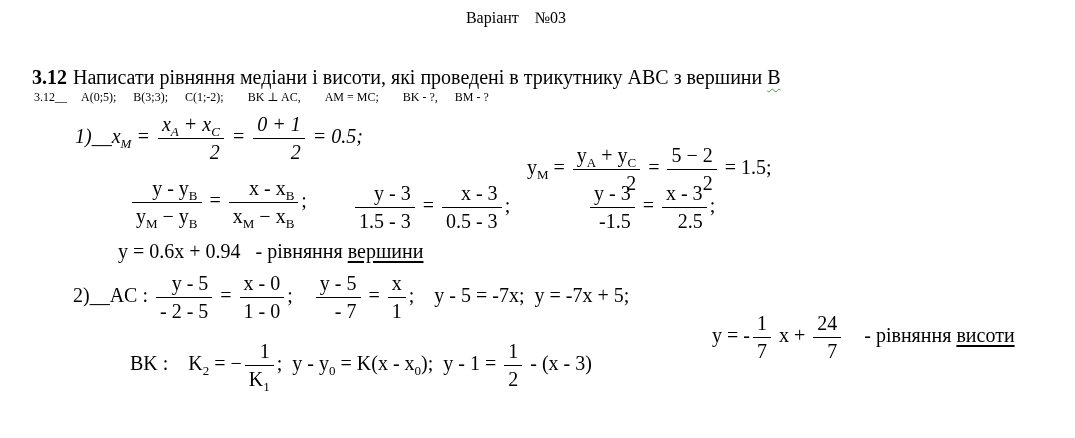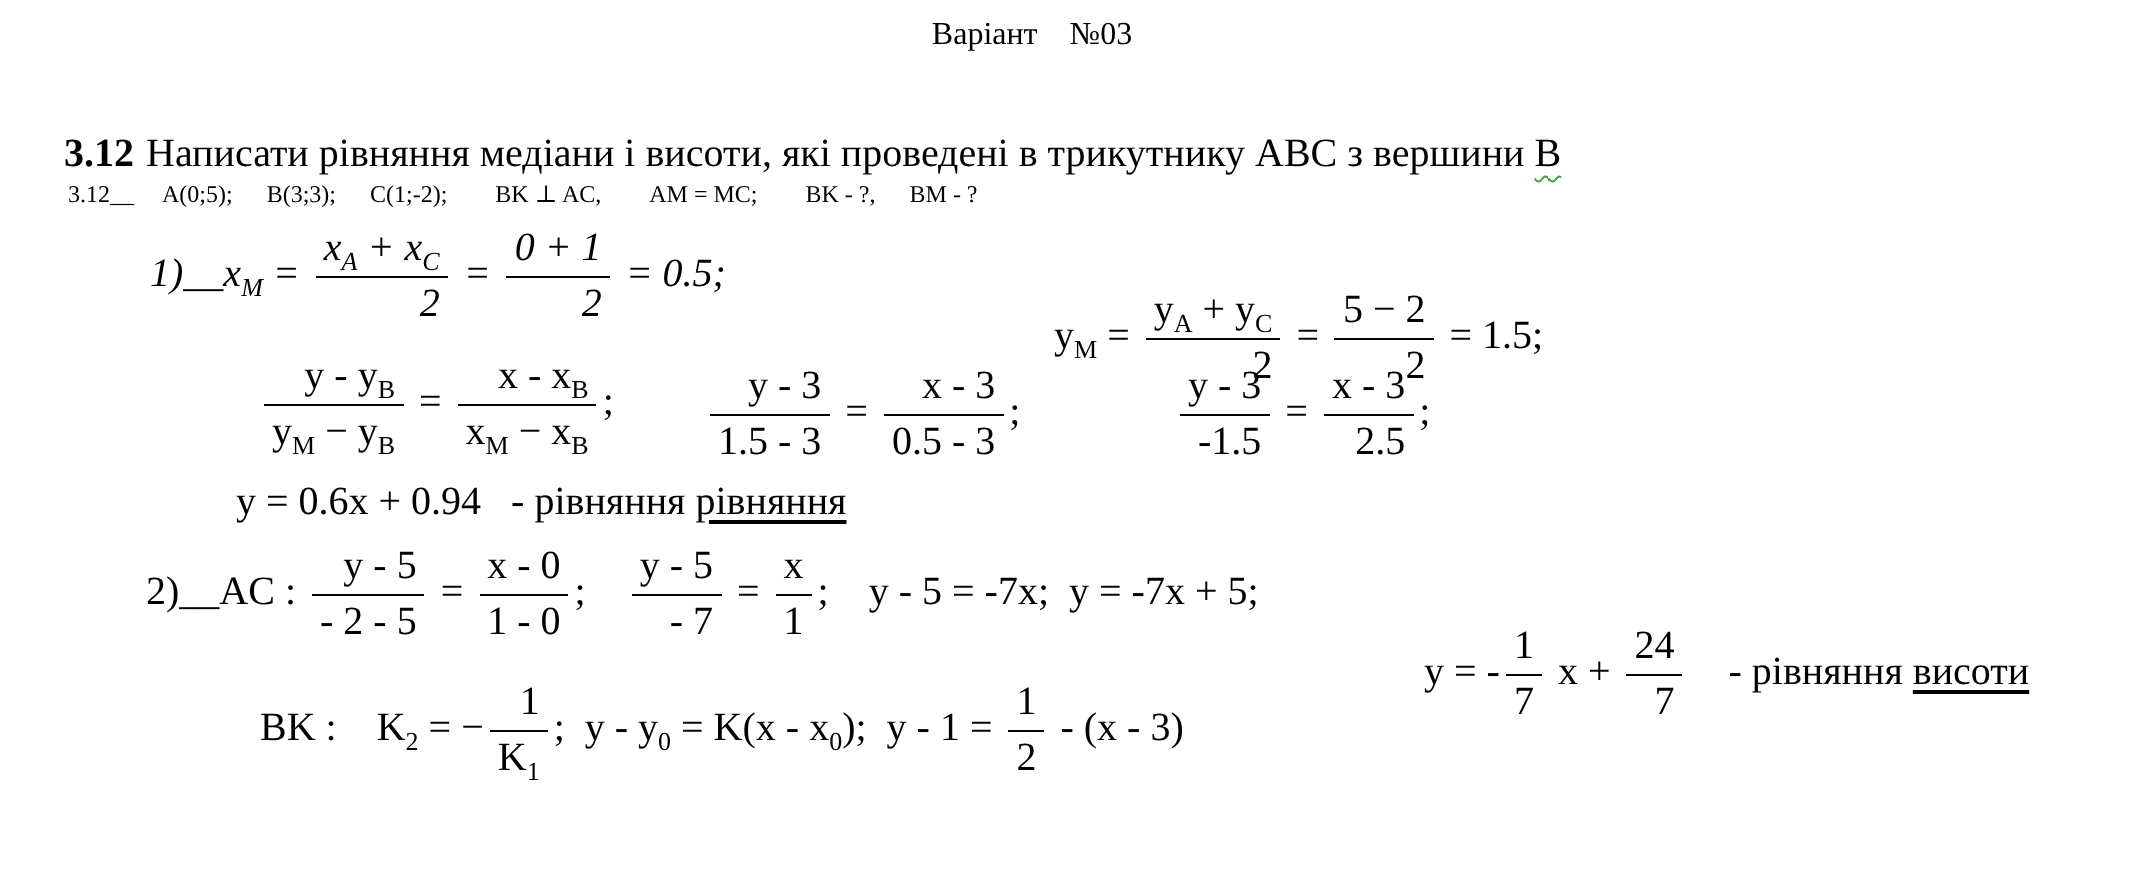--- a/index.html
+++ b/index.html
@@ -51,16 +51,16 @@
 
 <div class="given-line">
   <span class="given-prefix">3.12__</span><span class="given-item">A(0;5);</span><span class="given-item">B(3;3);</span><span class="given-item">C(1;-2);</span><span class="given-item">BK ⊥ AC,</span><span class="given-item">AM = MC;</span><span class="given-item">BK - ?,</span><span class="given-item">BM - ?</span>
 </div>
 
 <div class="eq row-m1l"><span class="m-text">1)__</span><span><span>x</span><sub class="msub">M</sub></span><span class="m-text"> = </span><span class="frac"><span class="num"><span><span>x</span><sub class="msub">A</sub></span><span class="m-text"> + </span><span><span>x</span><sub class="msub">C</sub></span></span><span class="den"><span class="m-text">2</span></span></span><span class="m-text"> = </span><span class="frac"><span class="num"><span class="m-text">0 + 1</span></span><span class="den"><span class="m-text">2</span></span></span><span class="m-text"> = 0.5;</span></div>
 <div class="eq row-m1r"><span><span>y</span><sub class="msub">M</sub></span><span class="m-text"> = </span><span class="frac"><span class="num"><span><span>y</span><sub class="msub">A</sub></span><span class="m-text"> + </span><span><span>y</span><sub class="msub">C</sub></span></span><span class="den"><span class="m-text">2</span></span></span><span class="m-text"> = </span><span class="frac"><span class="num"><span class="m-text">5 − 2</span></span><span class="den"><span class="m-text">2</span></span></span><span class="m-text"> = 1.5;</span></div>
 <div class="eq row-m2a"><span class="frac"><span class="num"><span class="m-text">y - </span><span><span>y</span><sub class="msub">B</sub></span></span><span class="den"><span><span>y</span><sub class="msub">M</sub></span><span class="m-text"> − </span><span><span>y</span><sub class="msub">B</sub></span></span></span><span class="m-text"> = </span><span class="frac"><span class="num"><span class="m-text">x - </span><span><span>x</span><sub class="msub">B</sub></span></span><span class="den"><span><span>x</span><sub class="msub">M</sub></span><span class="m-text"> − </span><span><span>x</span><sub class="msub">B</sub></span></span></span><span class="m-text">;</span></div>
 <div class="eq row-m2b"><span class="frac"><span class="num"><span class="m-text">y - 3</span></span><span class="den"><span class="m-text">1.5 - 3</span></span></span><span class="m-text"> = </span><span class="frac"><span class="num"><span class="m-text">x - 3</span></span><span class="den"><span class="m-text">0.5 - 3</span></span></span><span class="m-text">;</span></div>
 <div class="eq row-m2c"><span class="frac"><span class="num"><span class="m-text">y - 3</span></span><span class="den"><span class="m-text">-1.5</span></span></span><span class="m-text"> = </span><span class="frac"><span class="num"><span class="m-text">x - 3</span></span><span class="den"><span class="m-text">2.5</span></span></span><span class="m-text">;</span></div>
-<div class="eq row-m3"><span class="m-text">y = 0.6x + 0.94   - рівняння </span><span class="u-text">рівняння</span></div>
+<div class="eq row-m3"><span class="m-text">y = 0.6x + 0.94   - рівняння </span><span class="u-text">вершини</span></div>
 <div class="eq row-ac"><span class="m-text">2)__AC : </span><span class="frac"><span class="num"><span class="m-text">y - 5</span></span><span class="den"><span class="m-text">- 2 - 5</span></span></span><span class="m-text"> = </span><span class="frac"><span class="num"><span class="m-text">x - 0</span></span><span class="den"><span class="m-text">1 - 0</span></span></span><span class="m-text">;    </span><span class="frac"><span class="num"><span class="m-text">y - 5</span></span><span class="den"><span class="m-text">- 7</span></span></span><span class="m-text"> = </span><span class="frac"><span class="num"><span class="m-text">x</span></span><span class="den"><span class="m-text">1</span></span></span><span class="m-text">;    y - 5 = -7x;  y = -7x + 5;</span></div>
 <div class="eq row-h"><span class="m-text">y = -</span><span class="frac"><span class="num"><span class="m-text">1</span></span><span class="den"><span class="m-text">7</span></span></span><span class="m-text"> x + </span><span class="frac"><span class="num"><span class="m-text">24</span></span><span class="den"><span class="m-text">7</span></span></span><span class="m-text">    - рівняння </span><span class="u-text">висоти</span></div>
 <div class="eq row-bk"><span class="m-text">BK :    </span><span><span>K</span><sub class="msub">2</sub></span><span class="m-text"> = −</span><span class="frac"><span class="num"><span class="m-text">1</span></span><span class="den"><span><span>K</span><sub class="msub">1</sub></span></span></span><span class="m-text">;  y - </span><span><span>y</span><sub class="msub">0</sub></span><span class="m-text"> = K(x - </span><span><span>x</span><sub class="msub">0</sub></span><span class="m-text">);  y - 1 = </span><span class="frac"><span class="num"><span class="m-text">1</span></span><span class="den"><span class="m-text">2</span></span></span><span class="m-text"> - (x - 3)</span></div>
 
 </body></html>

